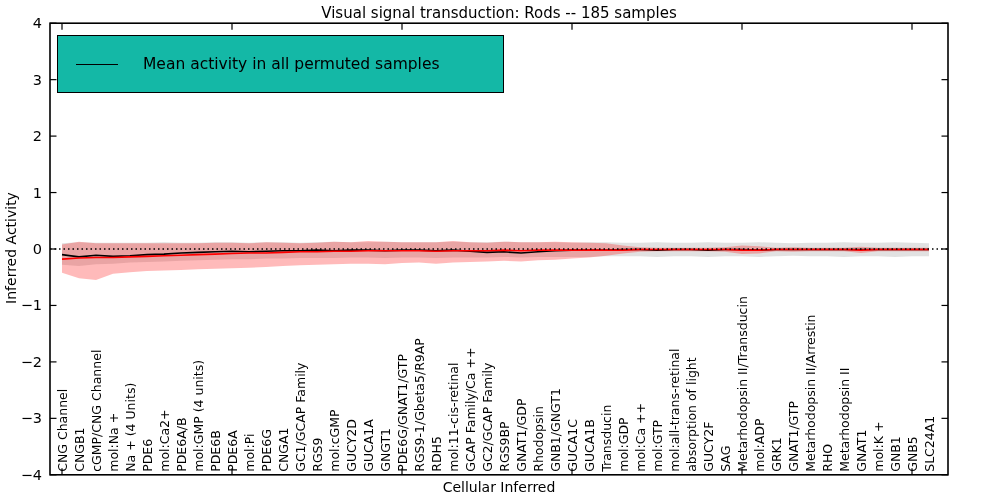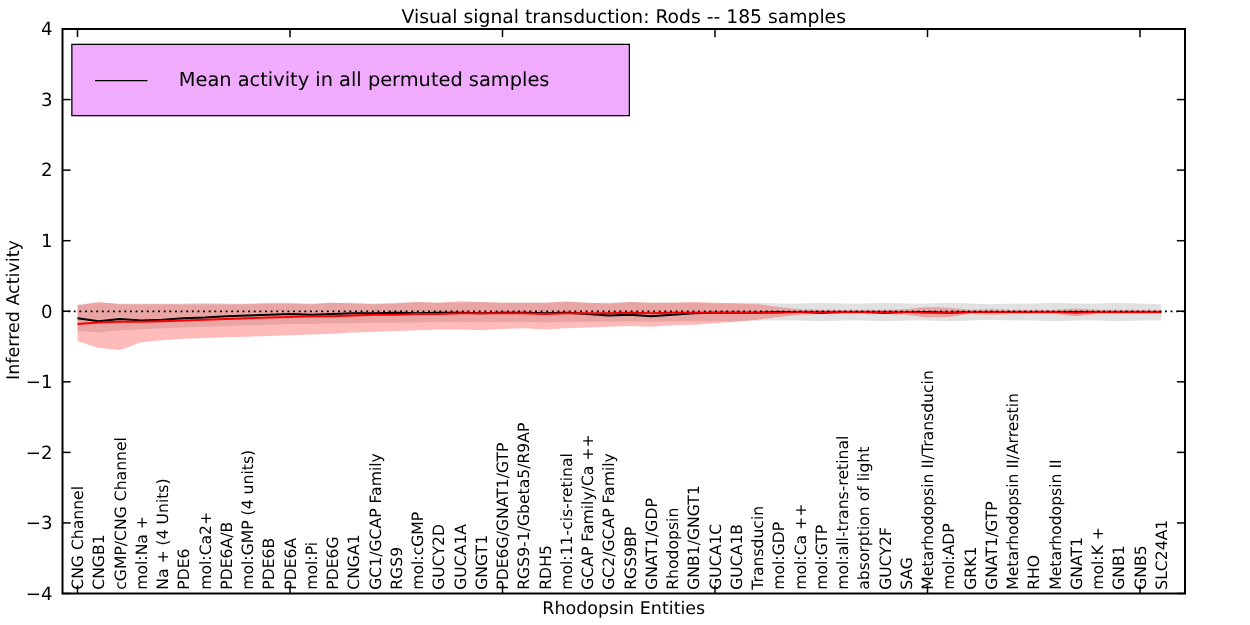--- a/index.html
+++ b/index.html
@@ -15,21 +15,21 @@
   .ylabel{
     position:absolute;left:11px;top:248px;transform:translate(-50%,-50%) rotate(-90deg);
     font-size:14px;color:#000;white-space:nowrap;
   }
   .xlabel{
     position:absolute;left:50px;width:898px;top:479px;text-align:center;
     font-size:14px;color:#000;
   }
   .legend{
     position:absolute;left:57px;top:35px;width:447px;height:58px;
-    border:1.6px solid #000;background:#f0abfc;box-sizing:border-box;
+    border:1.6px solid #000;background:#14b8a6;box-sizing:border-box;
     display:flex;flex-direction:column;justify-content:space-evenly;padding:2px 0;
   }
   .legend-row{display:flex;align-items:center;height:26px;}
   .legend-swatch{width:42px;border-top:1.6px solid #000;margin-left:18px;flex:none;}
   .legend-label{margin-left:25px;font-size:15.5px;color:#000;white-space:nowrap;}
 </style>
 </head>
 <body>
 
 <div class="figure">
@@ -127,20 +127,20 @@
       <text transform="translate(831.5,471.8) rotate(-90)" text-anchor="start" font-size="12.5" fill="#000">RHO</text>
       <text transform="translate(848.5,471.8) rotate(-90)" text-anchor="start" font-size="12.5" fill="#000">Metarhodopsin II</text>
       <text transform="translate(865.5,471.8) rotate(-90)" text-anchor="start" font-size="12.5" fill="#000">GNAT1</text>
       <text transform="translate(882.5,471.8) rotate(-90)" text-anchor="start" font-size="12.5" fill="#000">mol:K +</text>
       <text transform="translate(899.5,471.8) rotate(-90)" text-anchor="start" font-size="12.5" fill="#000">GNB1</text>
       <text transform="translate(916.5,471.8) rotate(-90)" text-anchor="start" font-size="12.5" fill="#000">GNB5</text>
       <text transform="translate(933.5,471.8) rotate(-90)" text-anchor="start" font-size="12.5" fill="#000">SLC24A1</text>
     </svg>
   <div class="title">Visual signal transduction: Rods -- 185 samples</div>
   <div class="ylabel">Inferred Activity</div>
-  <div class="xlabel">Rhodopsin Entities</div>
+  <div class="xlabel">Cellular Inferred</div>
   <div class="legend">
     <div class="legend-row">
       <span class="legend-swatch" style="border-top-color: rgb(0, 0, 0);"></span>
       <span class="legend-label">Mean activity in all permuted samples</span>
     </div>
   </div>
 </div>
 
 </body></html>

